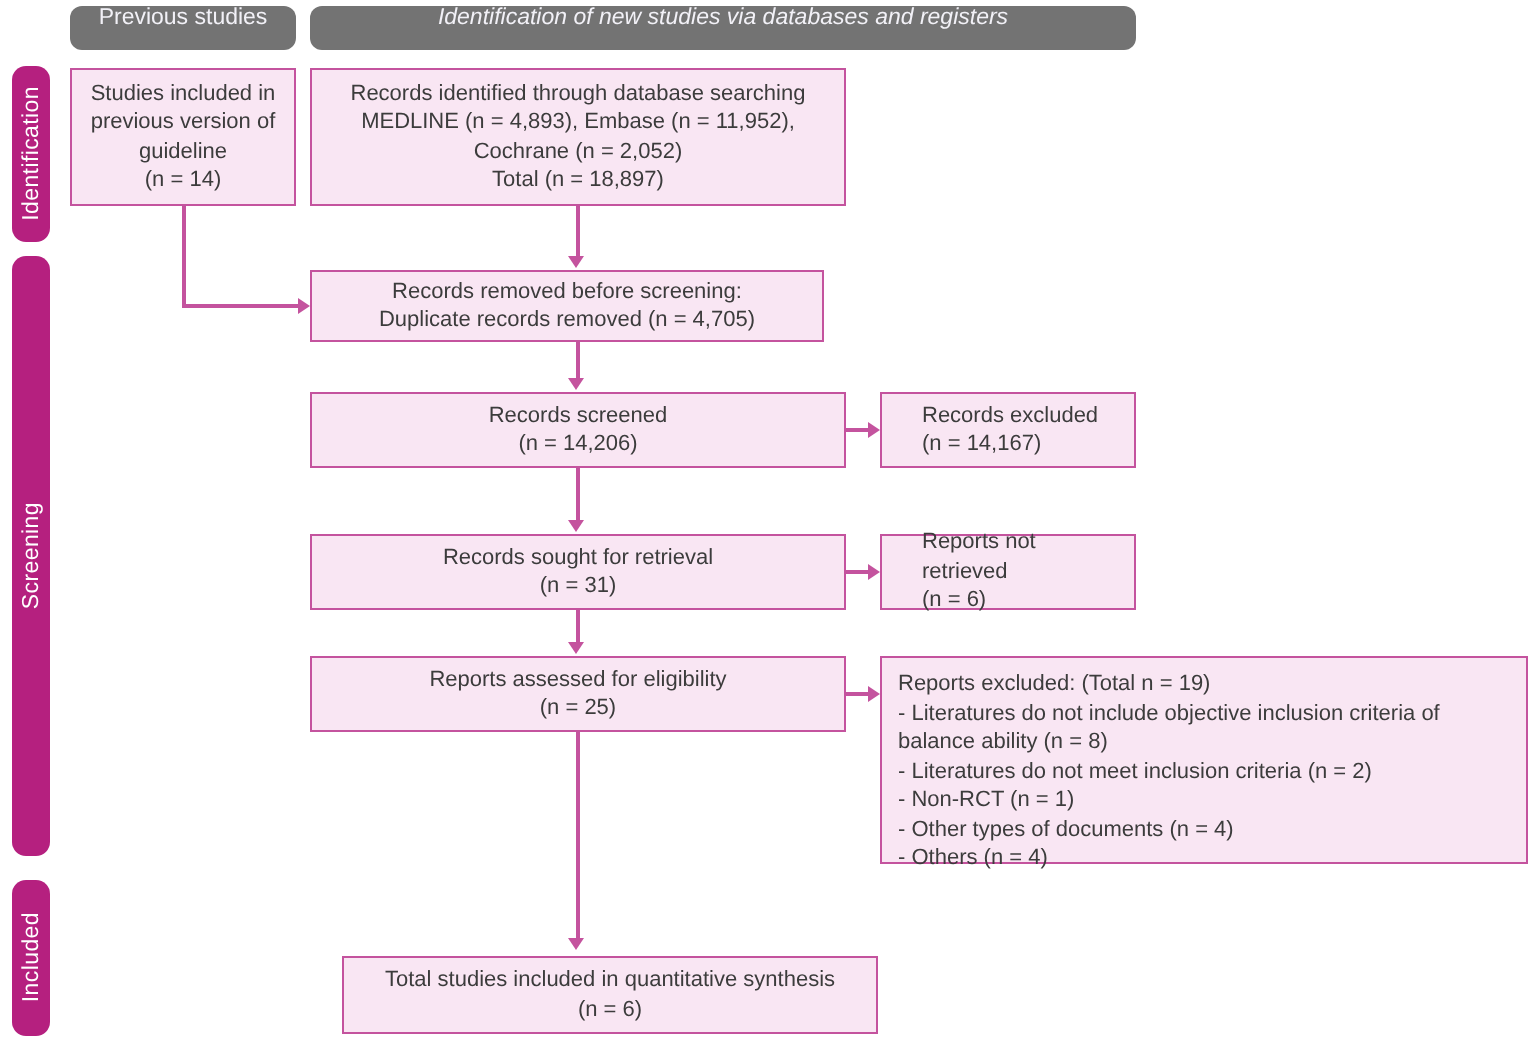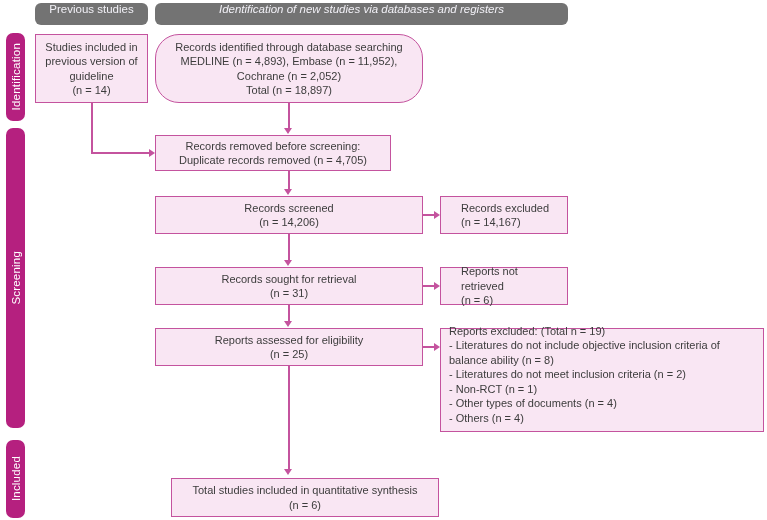--- a/index.html
+++ b/index.html
@@ -134,28 +134,28 @@
     <span class="header-label">Identification of new studies via databases and registers</span>
   </div>
 
   <div class="node" style="left:35px; top:34px; width:113px; height:69px;">
     <span class="node-text">Studies included in
 previous version of
 guideline
 (n = 14)</span>
   </div>
 
-  <div class="node" style="left:155px; top:34px; width:268px; height:69px;border-radius:24px;">
+  <div class="node" style="left:155px; top:34px; width:268px; height:69px;">
     <span class="node-text">Records identified through database searching
 MEDLINE (n = 4,893), Embase (n = 11,952),
 Cochrane (n = 2,052)
 Total (n = 18,897)</span>
   </div>
 
-  <div class="node" style="left:155px; top:135px; width:236px; height:36px;">
+  <div class="node" style="left:155px; top:135px; width:257px; height:36px;">
     <span class="node-text">Records removed before screening:
 Duplicate records removed (n = 4,705)</span>
   </div>
 
   <div class="node" style="left:155px; top:196px; width:268px; height:38px;">
     <span class="node-text">Records screened
 (n = 14,206)</span>
   </div>
 
   <div class="node align-left-mid" style="left:440px; top:196px; width:128px; height:38px;">
@@ -171,21 +171,21 @@
   <div class="node align-left-mid" style="left:440px; top:267px; width:128px; height:38px;">
     <span class="node-text">Reports not retrieved
 (n = 6)</span>
   </div>
 
   <div class="node" style="left:155px; top:328px; width:268px; height:38px;">
     <span class="node-text">Reports assessed for eligibility
 (n = 25)</span>
   </div>
 
-  <div class="node align-left" style="left:440px; top:328px; width:324px; height:104px;align-items:flex-end;">
+  <div class="node align-left" style="left:440px; top:328px; width:324px; height:104px;">
     <span class="node-text">Reports excluded: (Total n = 19)
 - Literatures do not include objective inclusion criteria of
    balance ability (n = 8)
 - Literatures do not meet inclusion criteria (n = 2)
 - Non-RCT (n = 1)
 - Other types of documents (n = 4)
 - Others (n = 4)</span>
   </div>
 
   <div class="node" style="left:155px; top:478px; width:268px; height:39px;margin-left:16px;">

